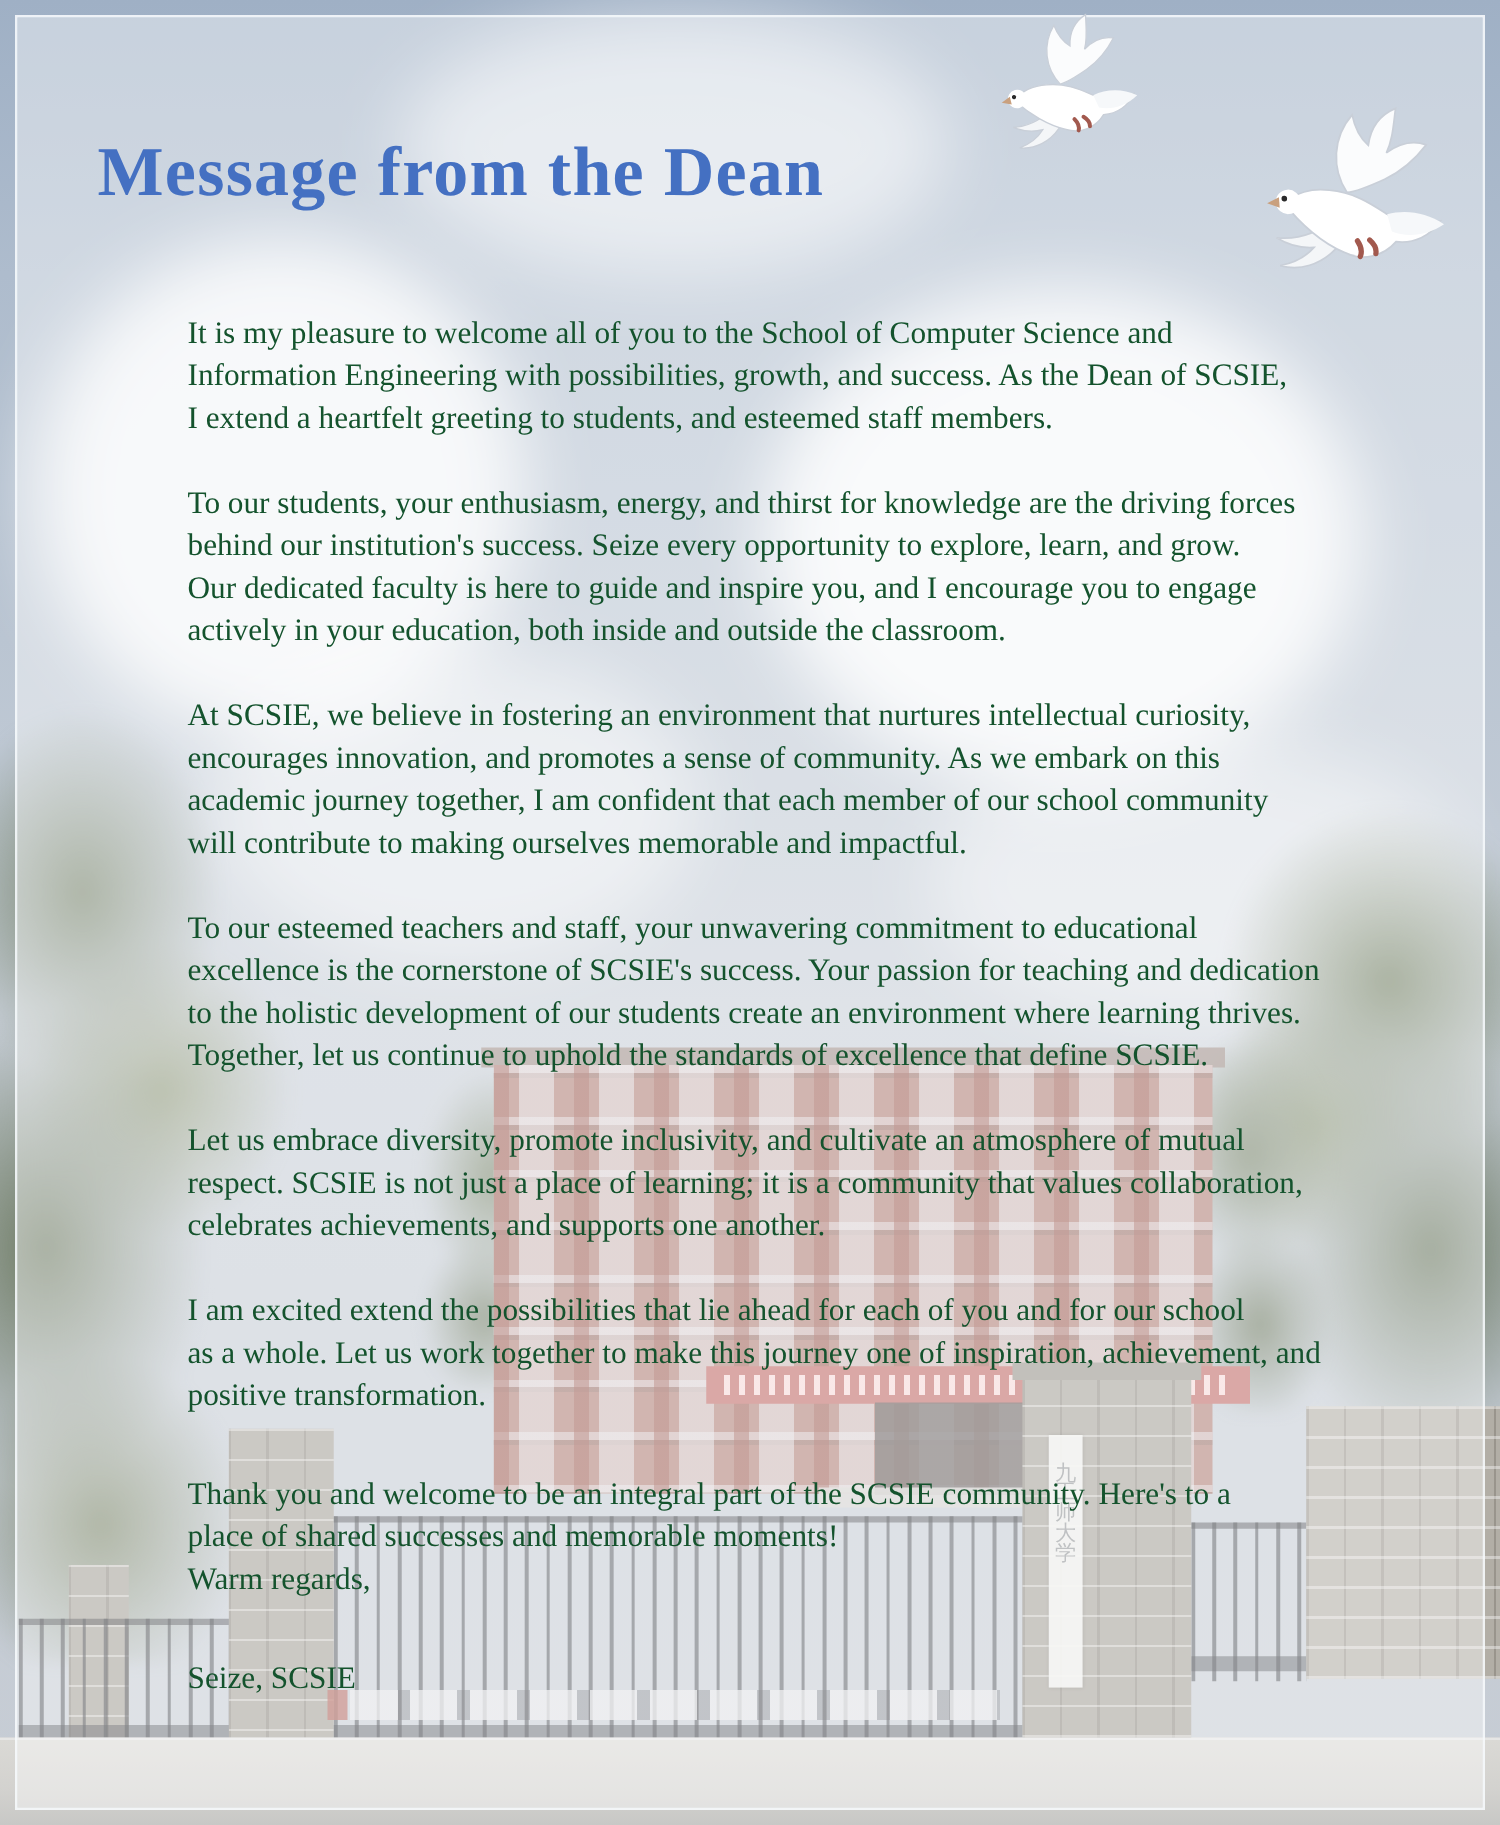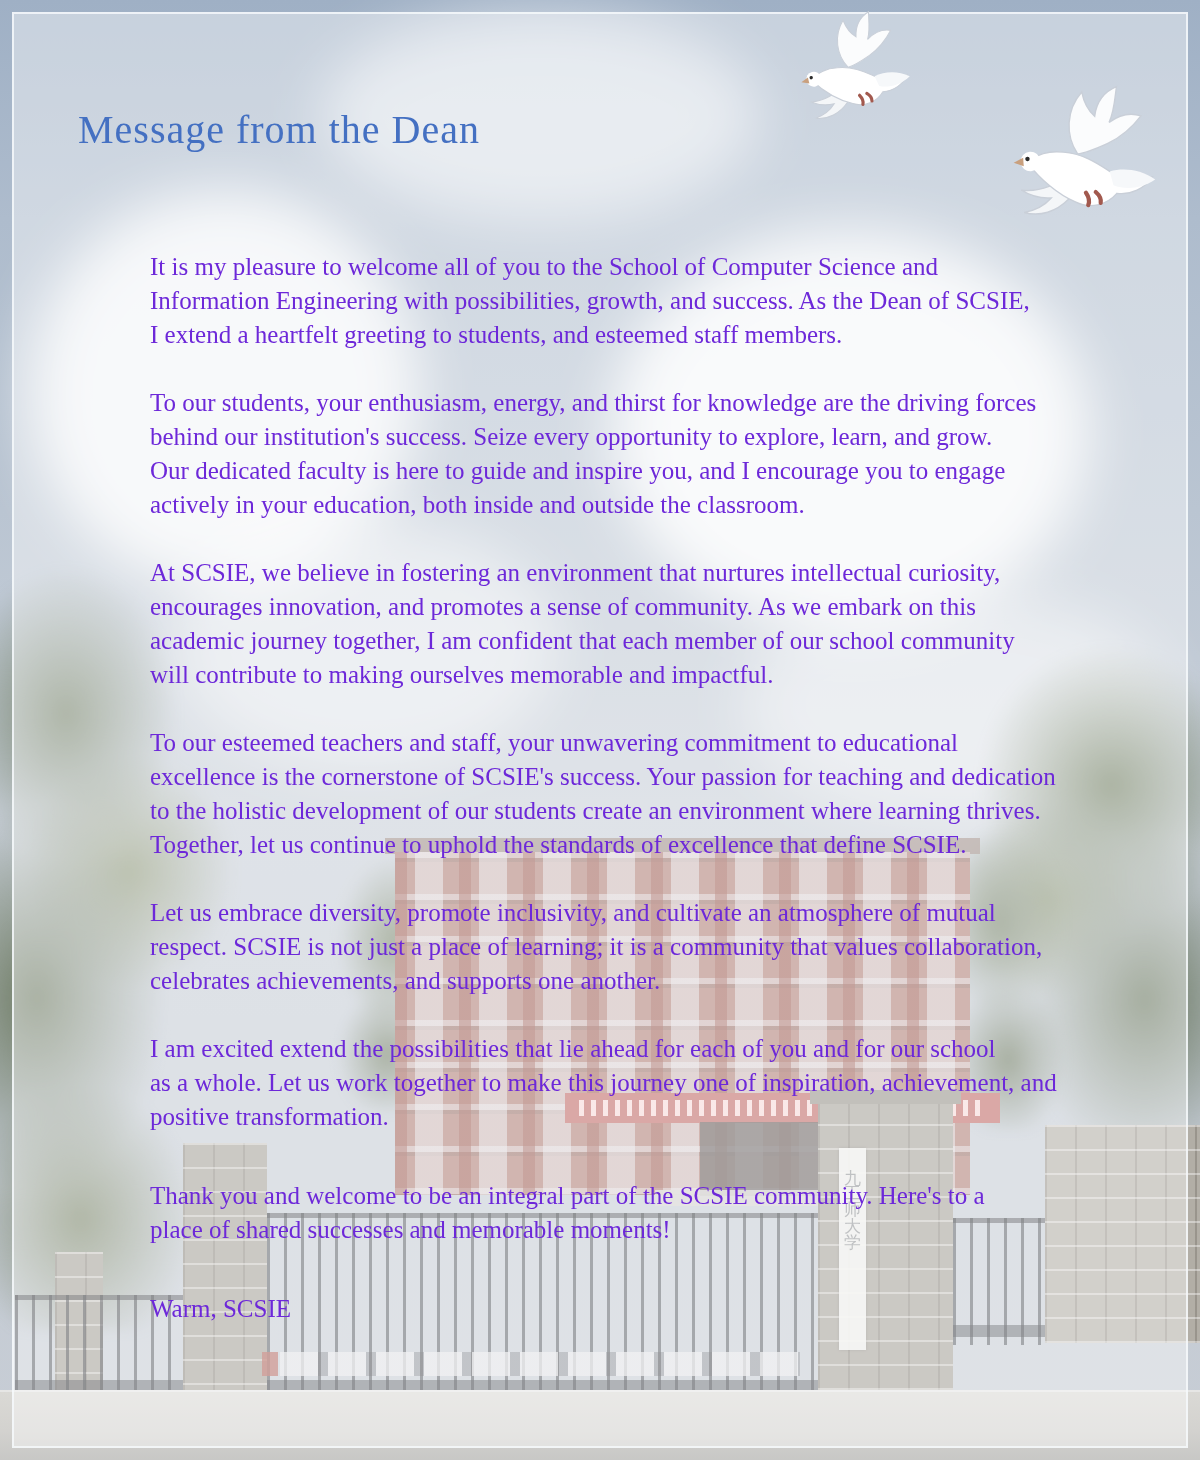--- a/index.html
+++ b/index.html
@@ -72,24 +72,24 @@
     background:linear-gradient(180deg,#dad9d5 0%,#d3d2cf 55%,#c7c7c5 100%);
     border-top:2px solid rgba(255,255,255,0.55);}
   
   .overlay{position:absolute;inset:14px;background:rgba(255,255,255,0.42);}
   .frame{position:absolute;inset:12px;border:2px solid rgba(246,249,252,0.9);pointer-events:none;}
   
   .dove{position:absolute;}
   .dove-small{left:793px;top:14px;width:128px;transform:rotate(-14deg);}
   .dove-large{left:1005px;top:86px;width:168px;transform:rotate(-4deg);}
   
-  .title{position:absolute;left:78px;top:106px;margin:0;font-size:40px;font-weight:normal;
+  .title{position:absolute;left:78px;top:106px;margin:0;font-size:56px;font-weight:bold;
     color:#4470c2;letter-spacing:1px;}
   .letter-body{position:absolute;left:150px;top:250px;width:1010px;
-    font-size:25px;line-height:34px;color:#6d28d9;}
+    font-size:25px;line-height:34px;color:#14532d;}
   .letter-body p{margin:0 0 34px 0;white-space:pre;}
   .letter-body p:last-child{margin-bottom:0;margin-top:45px;}
 </style>
 </head>
 <body>
 
 <div class="page">
 
   <div class="photo">
     <div class="sky"></div>
@@ -167,16 +167,17 @@
 Together, let us continue to uphold the standards of excellence that define SCSIE.</p>
         <p>Let us embrace diversity, promote inclusivity, and cultivate an atmosphere of mutual
 respect. SCSIE is not just a place of learning; it is a community that values collaboration,
 celebrates achievements, and supports one another.</p>
         <p>I am excited extend the possibilities that lie ahead for each of you and for our school
 as a whole. Let us work together to make this journey one of inspiration, achievement, and
 positive transformation.</p>
         <p>Thank you and welcome to be an integral part of the SCSIE community. Here's to a
 place of shared successes and memorable moments!</p>
       </div>
-    <p>Warm, SCSIE</p>
+    <p>Warm regards,</p>
+    <p>Seize, SCSIE</p>
   </div>
 
 </div>
 
 </body></html>

